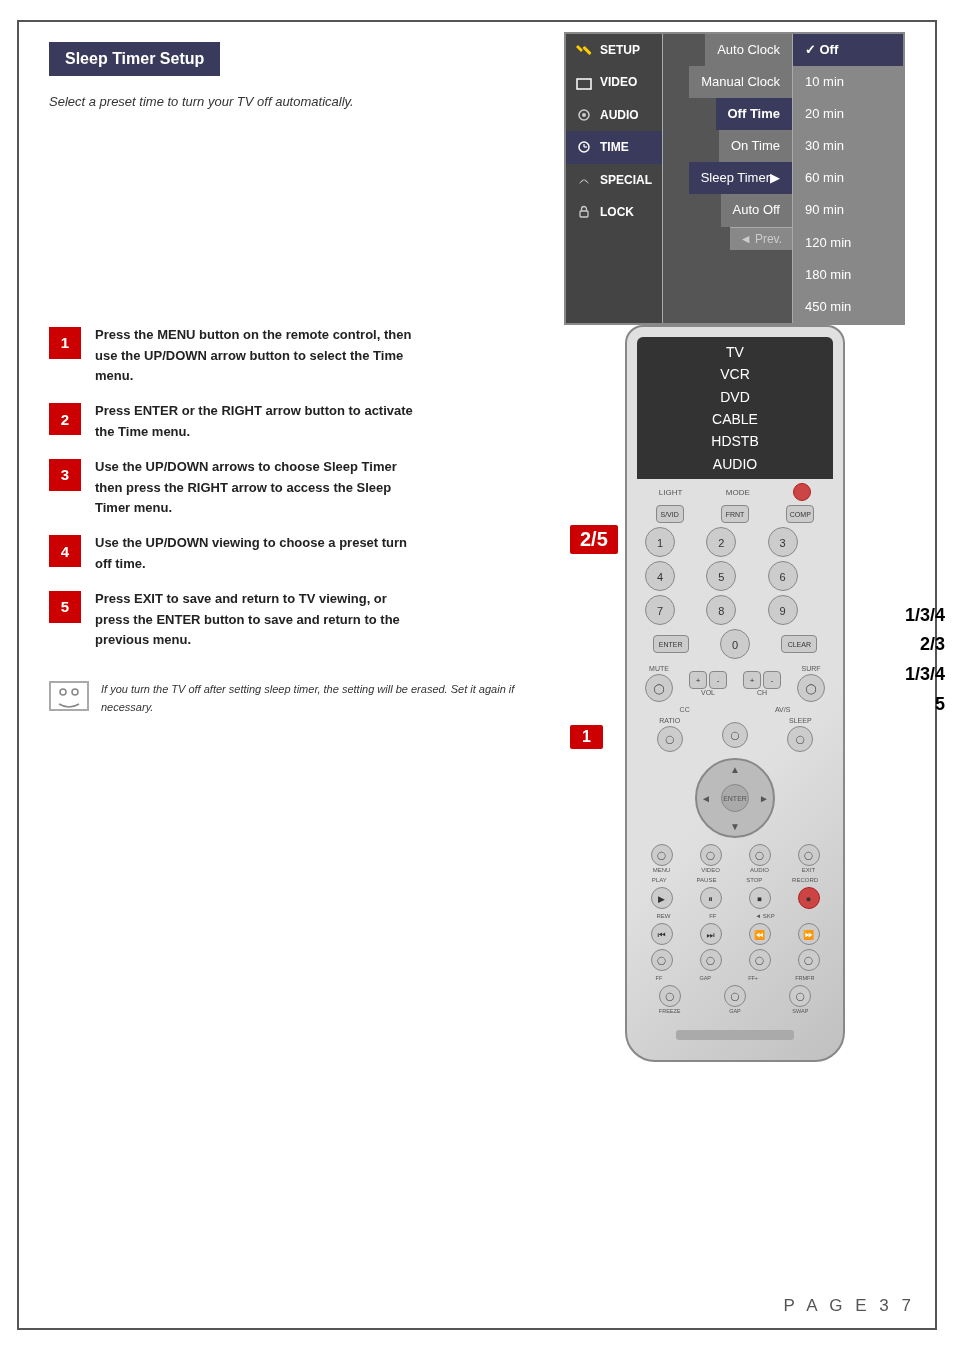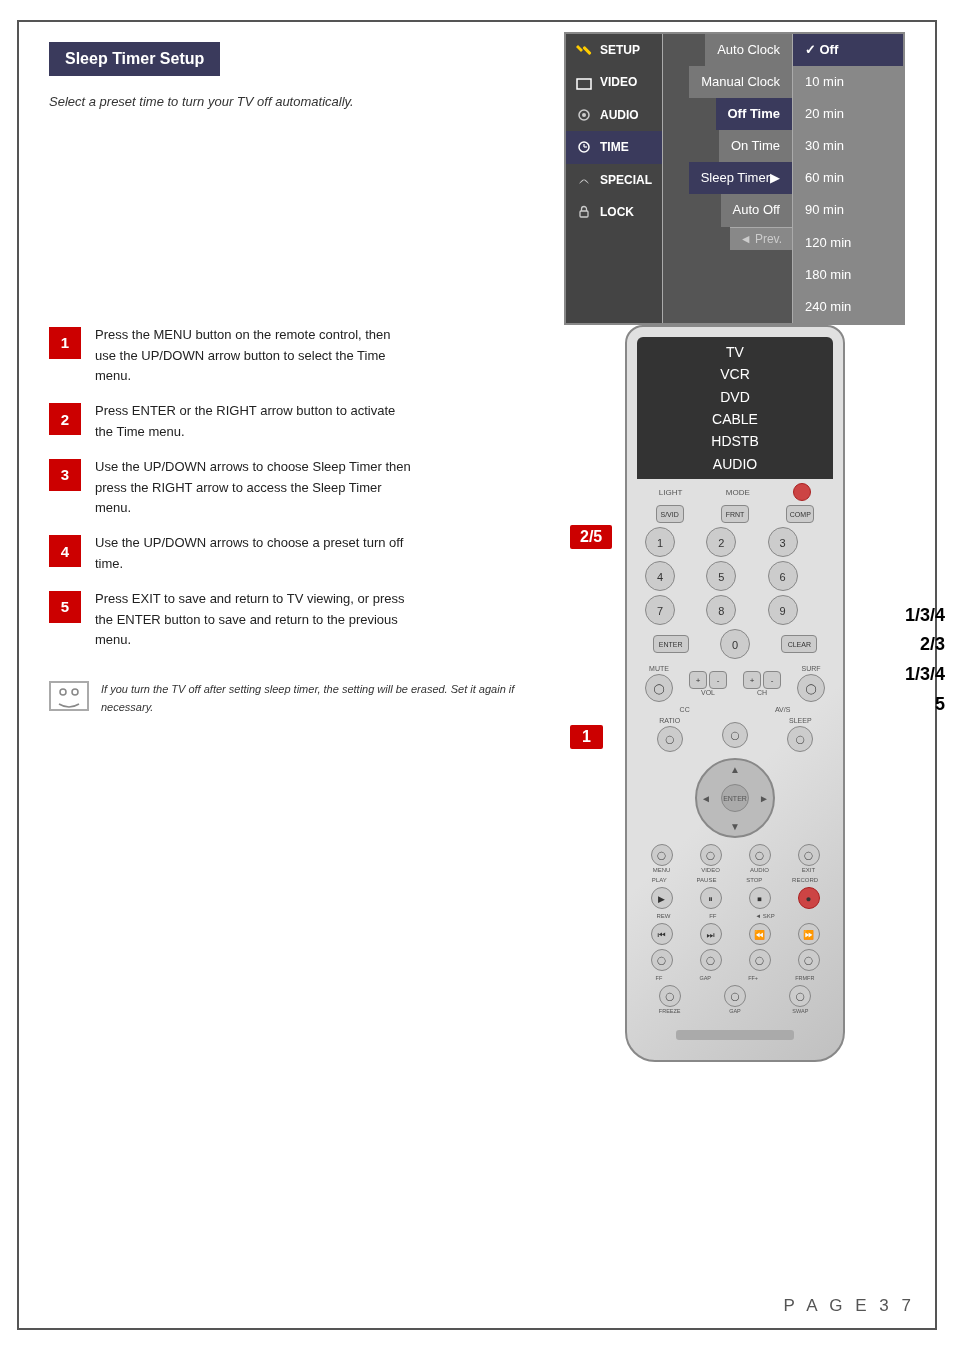--- a/index.html
+++ b/index.html
@@ -150,20 +150,21 @@
       justify-content: center;
       flex-shrink: 0;
       margin-right: 14px;
       margin-top: 2px;
     }
     .step-text {
       font-size: 13px;
       color: #222;
       line-height: 1.6;
       max-width: 320px;
+      font-weight: bold;
     }
     
     .note-box {
       display: flex;
       align-items: flex-start;
       gap: 12px;
       margin-top: 30px;
       clear: both;
     }
     .note-icon {
@@ -366,21 +367,21 @@
 
     <div class="menu-col menu-col-right">
       <div class="menu-item checked"><span>✓ Off</span></div>
       <div class="menu-item"><span>10 min</span></div>
       <div class="menu-item"><span>20 min</span></div>
       <div class="menu-item"><span>30 min</span></div>
       <div class="menu-item"><span>60 min</span></div>
       <div class="menu-item"><span>90 min</span></div>
       <div class="menu-item"><span>120 min</span></div>
       <div class="menu-item"><span>180 min</span></div>
-      <div class="menu-item"><span>240 min</span></div>
+      <div class="menu-item"><span>450 min</span></div>
     </div>
   </div>
 
   
   <div class="subtitle">Select a preset time to turn your TV off automatically.</div>
 
   
   <div style="display:flex; gap:20px; margin-top: 20px; clear: both;">
 
     <div class="steps-section" style="flex:1; margin-top:0;">
@@ -395,21 +396,21 @@
         <div class="step-text">Press ENTER or the RIGHT arrow button to activate the Time menu.</div>
       </div>
 
       <div class="step-row">
         <div class="step-number">3</div>
         <div class="step-text">Use the UP/DOWN arrows to choose Sleep Timer then press the RIGHT arrow to access the Sleep Timer menu.</div>
       </div>
 
       <div class="step-row">
         <div class="step-number">4</div>
-        <div class="step-text">Use the UP/DOWN arrows to choose a preset turn off time.</div>
+        <div class="step-text">Use the UP/DOWN viewing to choose a preset turn off time.</div>
       </div>
 
       <div class="step-row">
         <div class="step-number">5</div>
         <div class="step-text">Press EXIT to save and return to TV viewing, or press the ENTER button to save and return to the previous menu.</div>
       </div>
 
       <div class="note-box">
         <div class="note-icon">
           <svg width="28" height="24" viewBox="0 0 28 24">
@@ -418,21 +419,21 @@
             <path d="M4 20 Q14 26 24 20" fill="none" stroke="#888" stroke-width="1.5"></path>
           </svg>
         </div>
         <div class="note-text">If you turn the TV off after setting sleep timer, the setting will be erased. Set it again if necessary.</div>
       </div>
     </div>
 
     <div style="position:relative; width:340px; flex-shrink:0;">
       <div class="remote-wrapper">
 
-        <div style="position:absolute; left:-55px; top:200px; background:#c00; color:#fff; font-weight:bold; font-size:16px; padding:3px 10px; border-radius:2px; z-index:10;">2/5</div>
+        <div style="position:absolute; left:-55px; top:200px; background:#c00; color:#fff; font-weight:bold; font-size:20px; padding:3px 10px; border-radius:2px; z-index:10;">2/5</div>
 
         <div style="position:absolute; left:-55px; top:400px; background:#c00; color:#fff; font-weight:bold; font-size:16px; padding:3px 12px; border-radius:2px; z-index:10;">1</div>
 
         <div style="position:absolute; right:-100px; top:280px; display:flex; flex-direction:column; gap:8px;text-align:right;">
           <span class="r-label">1/3/4</span>
           <span class="r-label">2/3</span>
           <span class="r-label">1/3/4</span>
           <span class="r-label">5</span>
         </div>
         <div class="remote-body">

